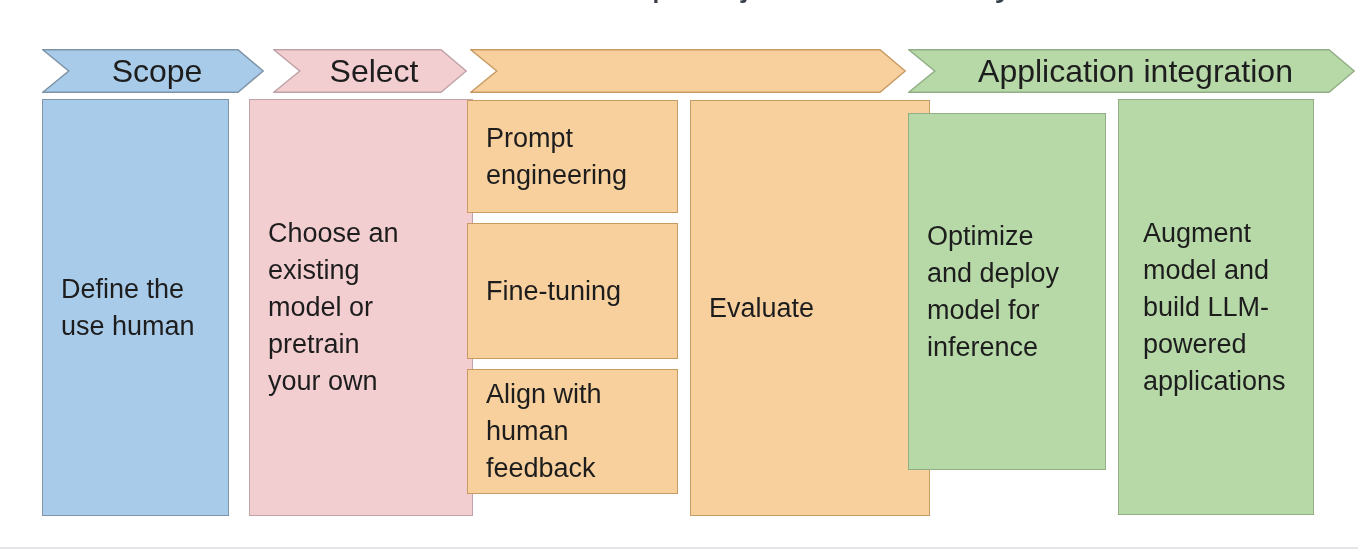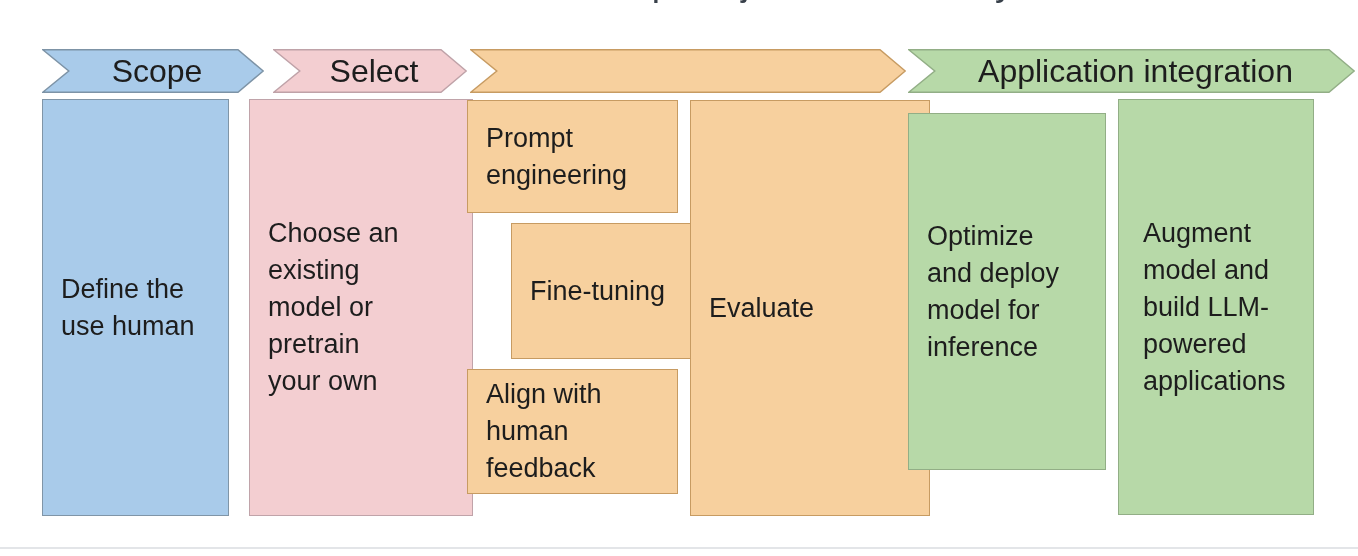--- a/index.html
+++ b/index.html
@@ -68,21 +68,21 @@
     white-space:pre-line;
   }
   .c-blue   { background:#a9cbea; border-color:#8095a7; }
   .c-pink   { background:#f3ced1; border-color:#c0a3a9; }
   .c-orange { background:#f7d09e; border-color:#c79b62; }
   .c-green  { background:#b7d9a8; border-color:#92ae86; }
 
   #box-define   { left:42px;   top:99px;  width:187px; height:417px; }
   #box-choose   { left:249px;  top:99px;  width:224px; height:417px; }
   #box-prompt   { left:467px;  top:100px; width:211px; height:113px; }
-  #box-finetune { left:467px;  top:223px; width:211px; height:136px;margin-left:44px; }
+  #box-finetune { left:467px;  top:223px; width:211px; height:136px; }
   #box-align    { left:467px;  top:369px; width:211px; height:125px; }
   #box-evaluate { left:690px;  top:100px; width:240px; height:416px; }
   #box-optimize { left:908px;  top:113px;  width:198px; height:357px; }
   #box-augment  { left:1118px; top:99px;  width:196px; height:416px;padding-left:24px; }
 
   
   #bottom-line {
     position:absolute;
     top:547px;
     left:0;

